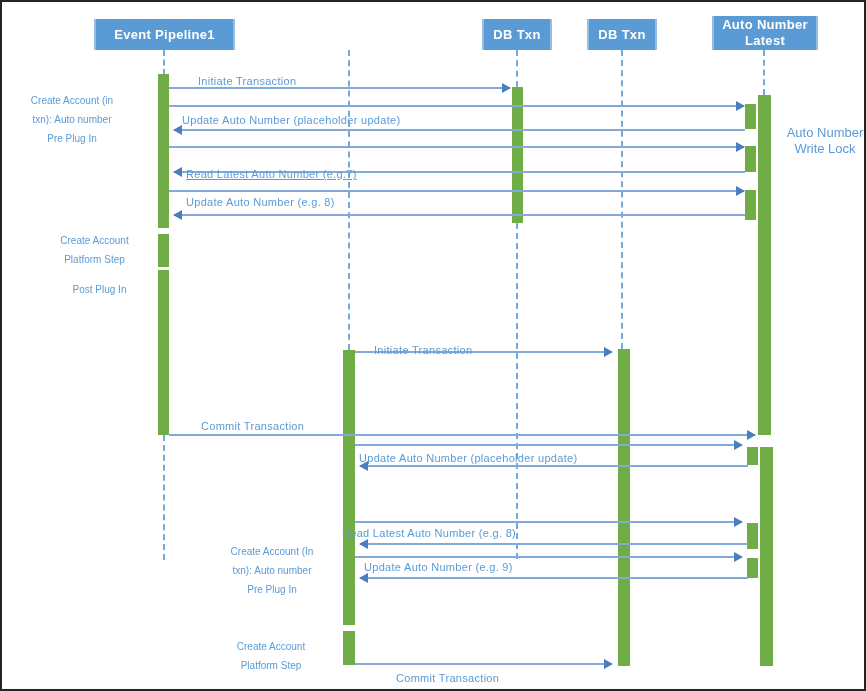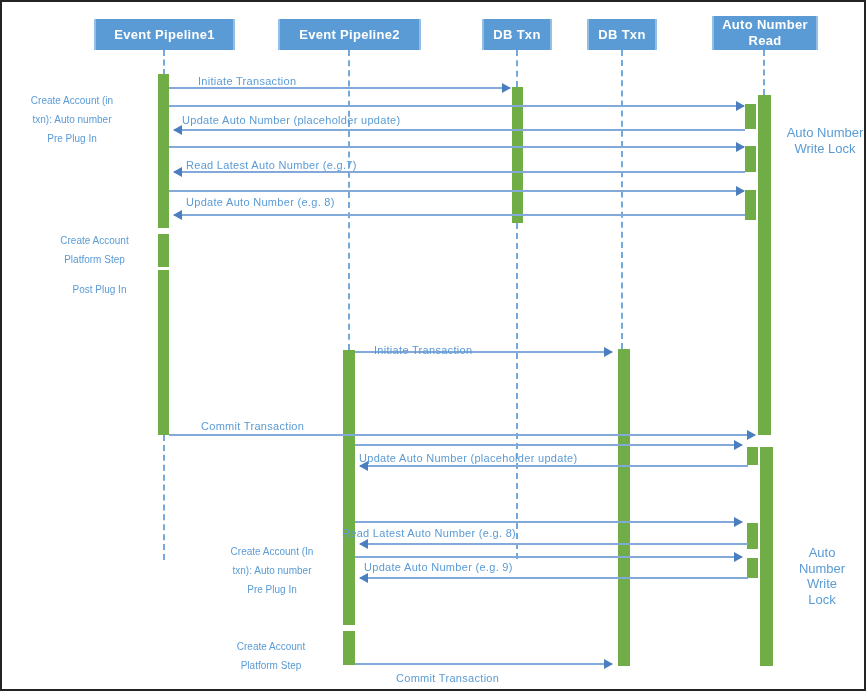--- a/index.html
+++ b/index.html
@@ -81,46 +81,43 @@
     <div class="bar" style="left: 758px; top: 445px; width: 13px; height: 219px;"></div>
     <div class="bar" style="left: 743px; top: 102px; width: 11px; height: 25px;"></div>
     <div class="bar" style="left: 743px; top: 144px; width: 11px; height: 26px;"></div>
     <div class="bar" style="left: 743px; top: 188px; width: 11px; height: 30px;"></div>
     <div class="bar" style="left: 745px; top: 445px; width: 11px; height: 18px;"></div>
     <div class="bar" style="left: 745px; top: 521px; width: 11px; height: 26px;"></div>
     <div class="bar" style="left: 745px; top: 556px; width: 11px; height: 20px;"></div>
     <div class="actor-header" style="left: 92px; top: 17px; width: 141px; height: 31px;">
       <div>Event Pipeline1</div>
     </div>
-    <div class="actor-header" style="left: 276px; top: 17px; width: 143px; height: 31px;">
-      <div>Event Pipeline2</div>
-    </div>
     <div class="actor-header" style="left: 480px; top: 17px; width: 70px; height: 31px;">
       <div>DB Txn</div>
     </div>
     <div class="actor-header" style="left: 585px; top: 17px; width: 70px; height: 31px;">
       <div>DB Txn</div>
     </div>
     <div class="actor-header" style="left: 710px; top: 14px; width: 106px; height: 34px;">
       <div>Auto Number</div>
-      <div>Read</div>
+      <div>Latest</div>
     </div>
     <div class="msg-line" style="left: 167px; top: 85px; width: 341px;"></div>
     <div class="arrow-head right" style="left: 500px; top: 81px;"></div>
     <div class="msg-label" style="left: 196px; top: 73px;">Initiate Transaction</div>
     <div class="msg-line" style="left: 167px; top: 103px; width: 575px;"></div>
     <div class="arrow-head right" style="left: 734px; top: 99px;"></div>
     <div class="msg-line" style="left: 172px; top: 127px; width: 571px;"></div>
     <div class="arrow-head left" style="left: 171px; top: 123px;"></div>
     <div class="msg-label" style="left: 180px; top: 112px;">Update Auto Number (placeholder update)</div>
     <div class="msg-line" style="left: 167px; top: 144px; width: 575px;"></div>
     <div class="arrow-head right" style="left: 734px; top: 140px;"></div>
     <div class="msg-line" style="left: 172px; top: 169px; width: 571px;"></div>
     <div class="arrow-head left" style="left: 171px; top: 165px;"></div>
-    <div class="msg-label" style="left: 184px; top: 157px;">Read Latest Auto Number (e.g.7)</div>
+    <div class="msg-label" style="left: 184px; top: 166px; text-decoration: underline;">Read Latest Auto Number (e.g.7)</div>
     <div class="msg-line" style="left: 167px; top: 188px; width: 575px;"></div>
     <div class="arrow-head right" style="left: 734px; top: 184px;"></div>
     <div class="msg-line" style="left: 172px; top: 212px; width: 571px;"></div>
     <div class="arrow-head left" style="left: 171px; top: 208px;"></div>
     <div class="msg-label" style="left: 184px; top: 194px;">Update Auto Number (e.g. 8)</div>
     <div class="msg-line" style="left: 353px; top: 349px; width: 257px;"></div>
     <div class="arrow-head right" style="left: 602px; top: 345px;"></div>
     <div class="msg-label" style="left: 372px; top: 342px;">Initiate Transaction</div>
     <div class="msg-line" style="left: 167px; top: 432px; width: 586px;"></div>
     <div class="arrow-head right" style="left: 745px; top: 428px;"></div>
@@ -161,19 +158,13 @@
     </div>
     <div class="side-label big" style="left: 205px; top: 540px; width: 130px;">
       <div>Create Account (In</div>
       <div>txn): Auto number</div>
       <div>Pre Plug In</div>
     </div>
     <div class="side-label big" style="left: 210px; top: 635px; width: 118px;">
       <div>Create Account</div>
       <div>Platform Step</div>
     </div>
-    <div class="side-label small" style="left: 795px; top: 543px; width: 50px;">
-      <div>Auto</div>
-      <div>Number</div>
-      <div>Write</div>
-      <div>Lock</div>
-    </div>
   </div>
 
 </body></html>

